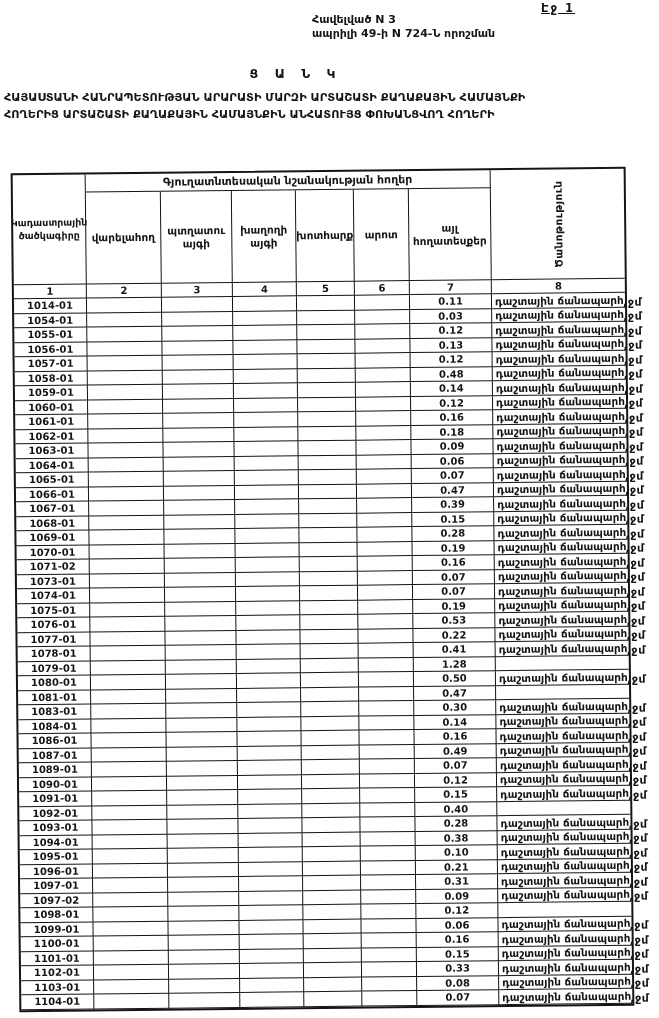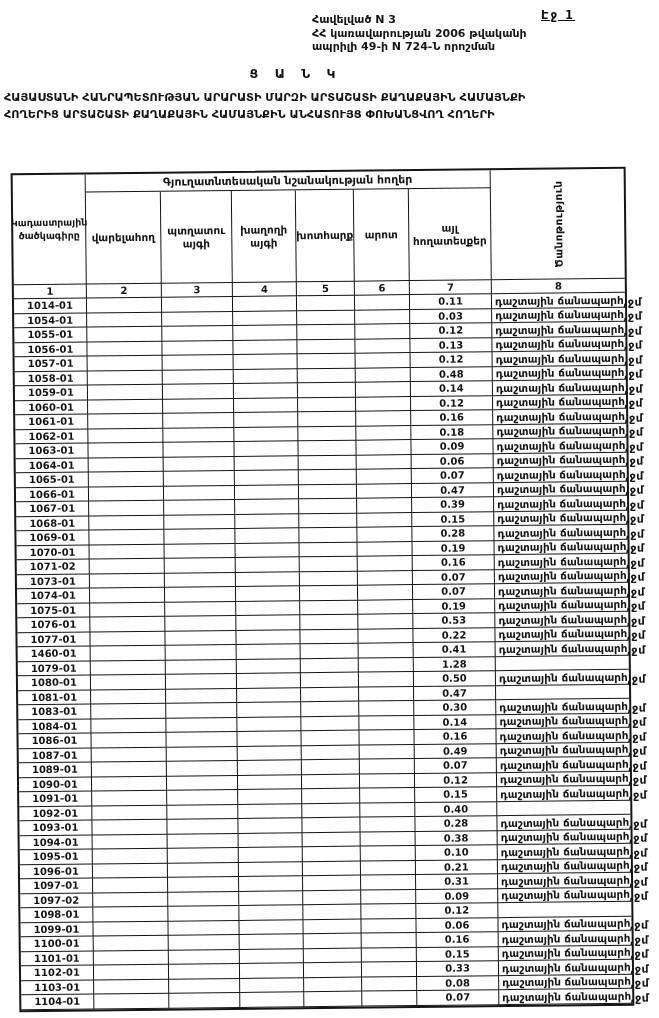--- a/index.html
+++ b/index.html
@@ -4,21 +4,21 @@
 <style>
   html,body{margin:0;padding:0;}
   body{
     width:659px;height:1018px;position:relative;overflow:hidden;
     background:#ffffff;color:#141414;
     font-family:"DejaVu Sans",sans-serif;
     -webkit-font-smoothing:none;
   }
   .abs{position:absolute;}
   .page-label{
-    top:8px;left:541px;font-weight:bold;font-size:11.5px;letter-spacing:2px;white-space:nowrap;text-decoration:underline;
+    top:1px;left:541px;font-weight:bold;font-size:11.5px;letter-spacing:2px;white-space:nowrap;text-decoration:underline;
   }
   .appendix-block{
     top:13px;left:312px;width:344px;
     font-weight:bold;font-size:11px;line-height:13.5px;white-space:nowrap;
   }
   .doc-caption{
     top:66px;left:0;width:591px;text-align:center;
     font-weight:bold;font-size:12.5px;letter-spacing:6px;
   }
   .doc-title{
@@ -62,21 +62,20 @@
     letter-spacing:0.5px;
   }
 </style>
 </head>
 <body>
 
 <div class="abs page-label">Էջ 1</div>
 
 <div class="abs appendix-block">
   <div>Հավելված N 3</div>
-  <div>ՀՀ կառավարության 2006 թվականի</div>
   <div>ապրիլի 49-ի N 724-Ն որոշման</div>
 </div>
 
 <div class="abs doc-caption">Ց Ա Ն Կ</div>
 
 <div class="abs doc-title">
   <div>ՀԱՅԱՍՏԱՆԻ ՀԱՆՐԱՊԵՏՈՒԹՅԱՆ ԱՐԱՐԱՏԻ ՄԱՐԶԻ ԱՐՏԱՇԱՏԻ ՔԱՂԱՔԱՅԻՆ ՀԱՄԱՅՆՔԻ</div>
   <div>ՀՈՂԵՐԻՑ ԱՐՏԱՇԱՏԻ ՔԱՂԱՔԱՅԻՆ ՀԱՄԱՅՆՔԻՆ ԱՆՀԱՏՈՒՅՑ ՓՈԽԱՆՑՎՈՂ ՀՈՂԵՐԻ</div>
 </div>
 
@@ -287,21 +286,21 @@
     <div class="c value-cell">0.53</div>
     <div class="c note-cell last">դաշտային ճանապարհ<div class="note-overflow">,ջմ</div></div>
     <div class="c code-cell">1077-01</div>
     <div class="c"></div>
     <div class="c"></div>
     <div class="c"></div>
     <div class="c"></div>
     <div class="c"></div>
     <div class="c value-cell">0.22</div>
     <div class="c note-cell last">դաշտային ճանապարհ<div class="note-overflow">,ջմ</div></div>
-    <div class="c code-cell">1460-01</div>
+    <div class="c code-cell">1078-01</div>
     <div class="c"></div>
     <div class="c"></div>
     <div class="c"></div>
     <div class="c"></div>
     <div class="c"></div>
     <div class="c value-cell">0.41</div>
     <div class="c note-cell last">դաշտային ճանապարհ<div class="note-overflow">,ջմ</div></div>
     <div class="c code-cell">1079-01</div>
     <div class="c"></div>
     <div class="c"></div>

